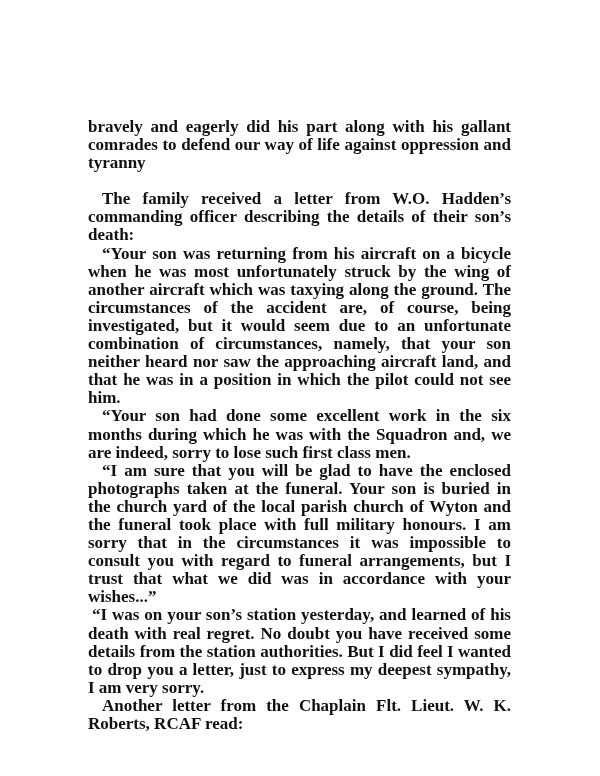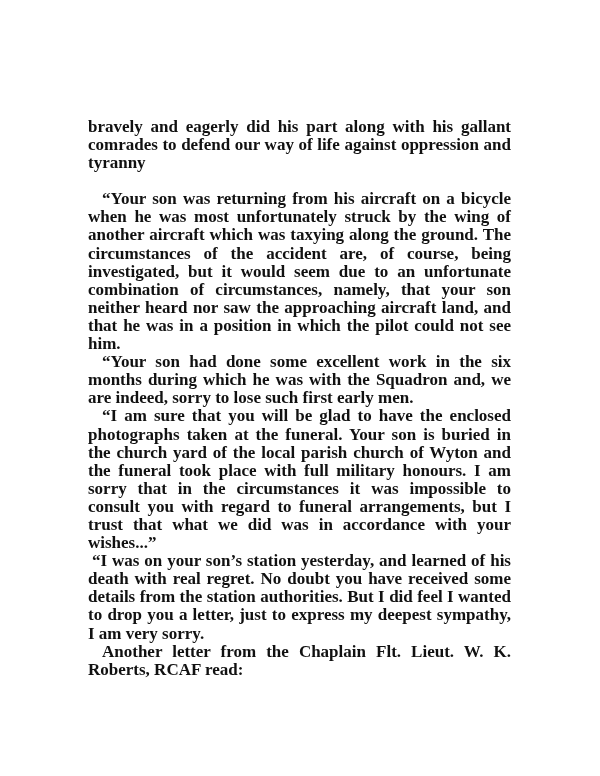--- a/index.html
+++ b/index.html
@@ -35,18 +35,19 @@
     .ind3 { text-indent: 32px; }
     .ind0s { text-indent: 4px; }
     .gap { height: 18px; }
   </style>
 </head>
 <body>
 
 <div class="page">
   <p class="para">bravely and eagerly did his part along with his gallant comrades to defend our way of life against oppression and tyranny</p>
   <div class="gap"></div>
+  <p class="para ind1">The family received a letter from W.O. Hadden’s commanding officer describing the details of their son’s death:</p>
   <p class="para ind1">“Your son was returning from his aircraft on a bicycle when he was most unfortunately struck by the wing of another aircraft which was taxying along the ground. The circumstances of the accident are, of course, being investigated, but it would seem due to an unfortunate combination of circumstances, namely, that your son neither heard nor saw the approaching aircraft land, and that he was in a position in which the pilot could not see him.</p>
-  <p class="para ind1">“Your son had done some excellent work in the six months during which he was with the Squadron and, we are indeed, sorry to lose such first early men.</p>
+  <p class="para ind1">“Your son had done some excellent work in the six months during which he was with the Squadron and, we are indeed, sorry to lose such first class men.</p>
   <p class="para ind1">“I am sure that you will be glad to have the enclosed photographs taken at the funeral. Your son is buried in the church yard of the local parish church of Wyton and the funeral took place with full military honours. I am sorry that in the circumstances it was impossible to consult you with regard to funeral arrangements, but I trust that what we did was in accordance with your wishes...”</p>
   <p class="para ind0s">“I was on your son’s station yesterday, and learned of his death with real regret. No doubt you have received some details from the station authorities. But I did feel I wanted to drop you a letter, just to express my deepest sympathy, I am very sorry.</p>
   <p class="para ind1">Another letter from the Chaplain Flt. Lieut. W. K. Roberts, RCAF read:</p>
 </div>
 
 </body></html>

